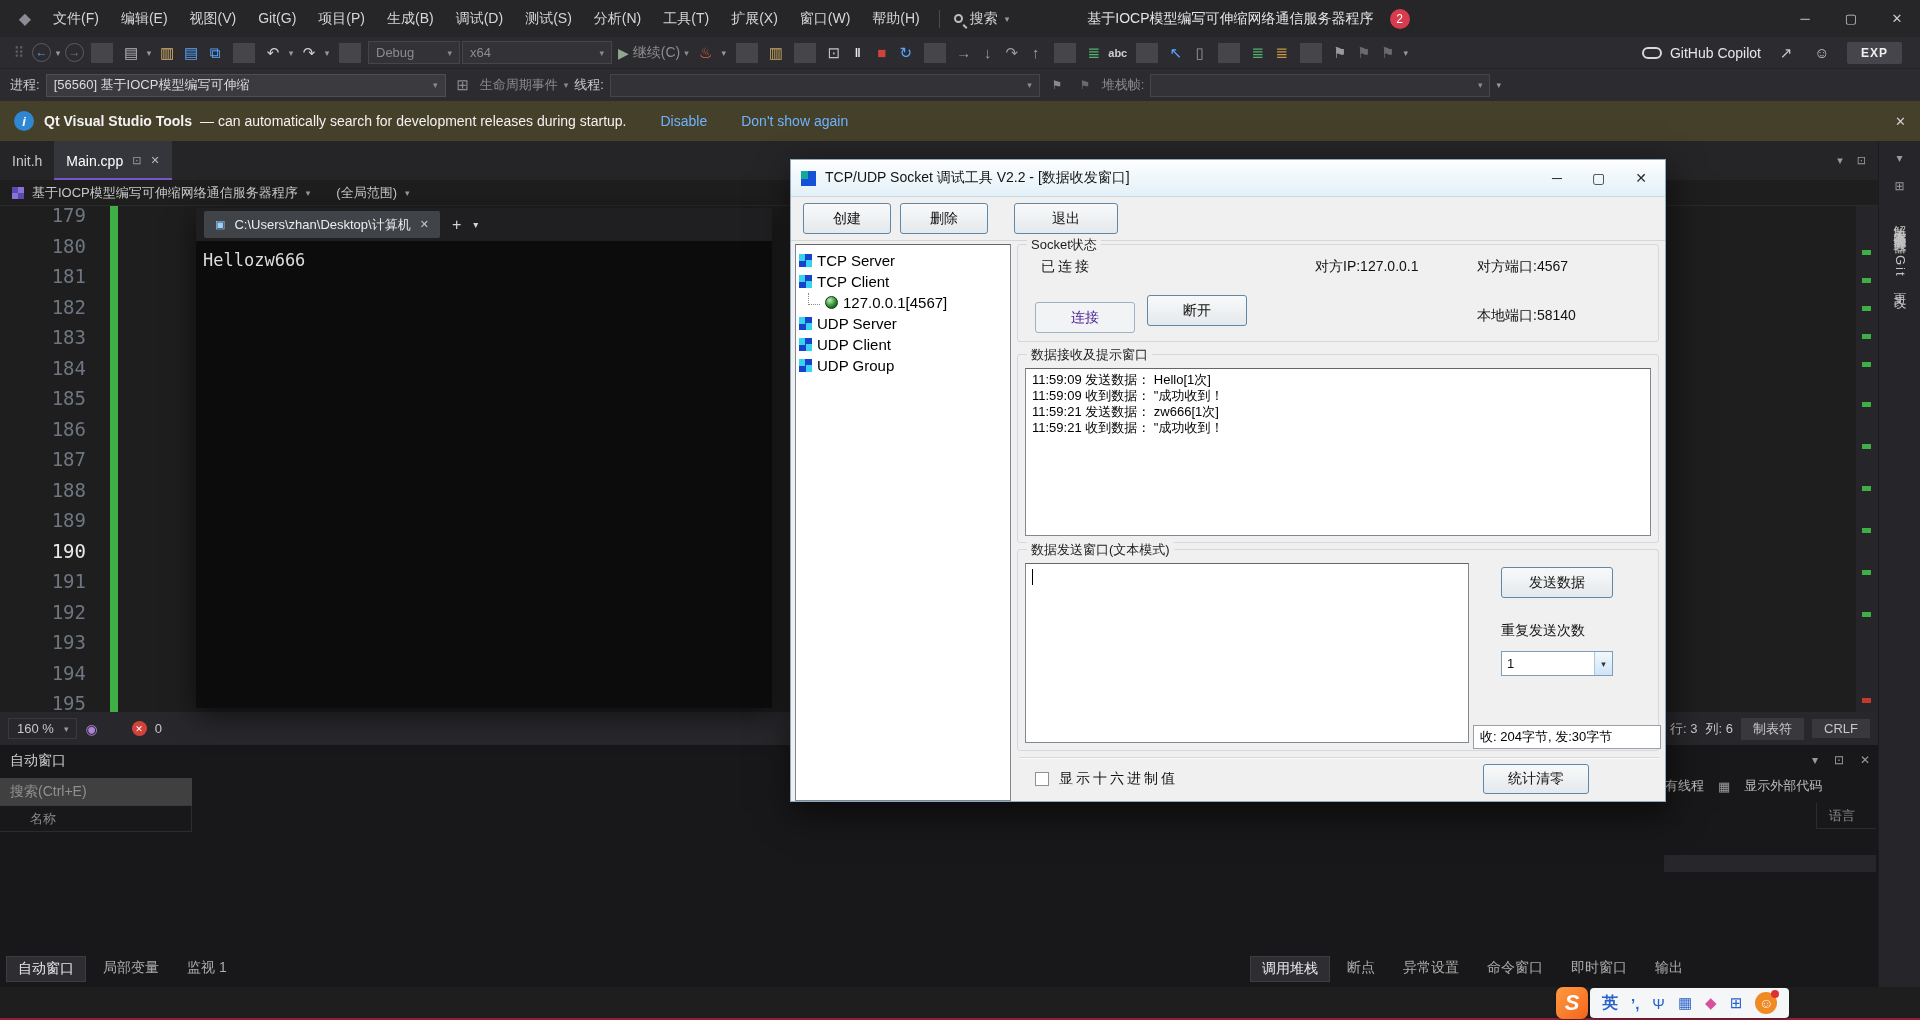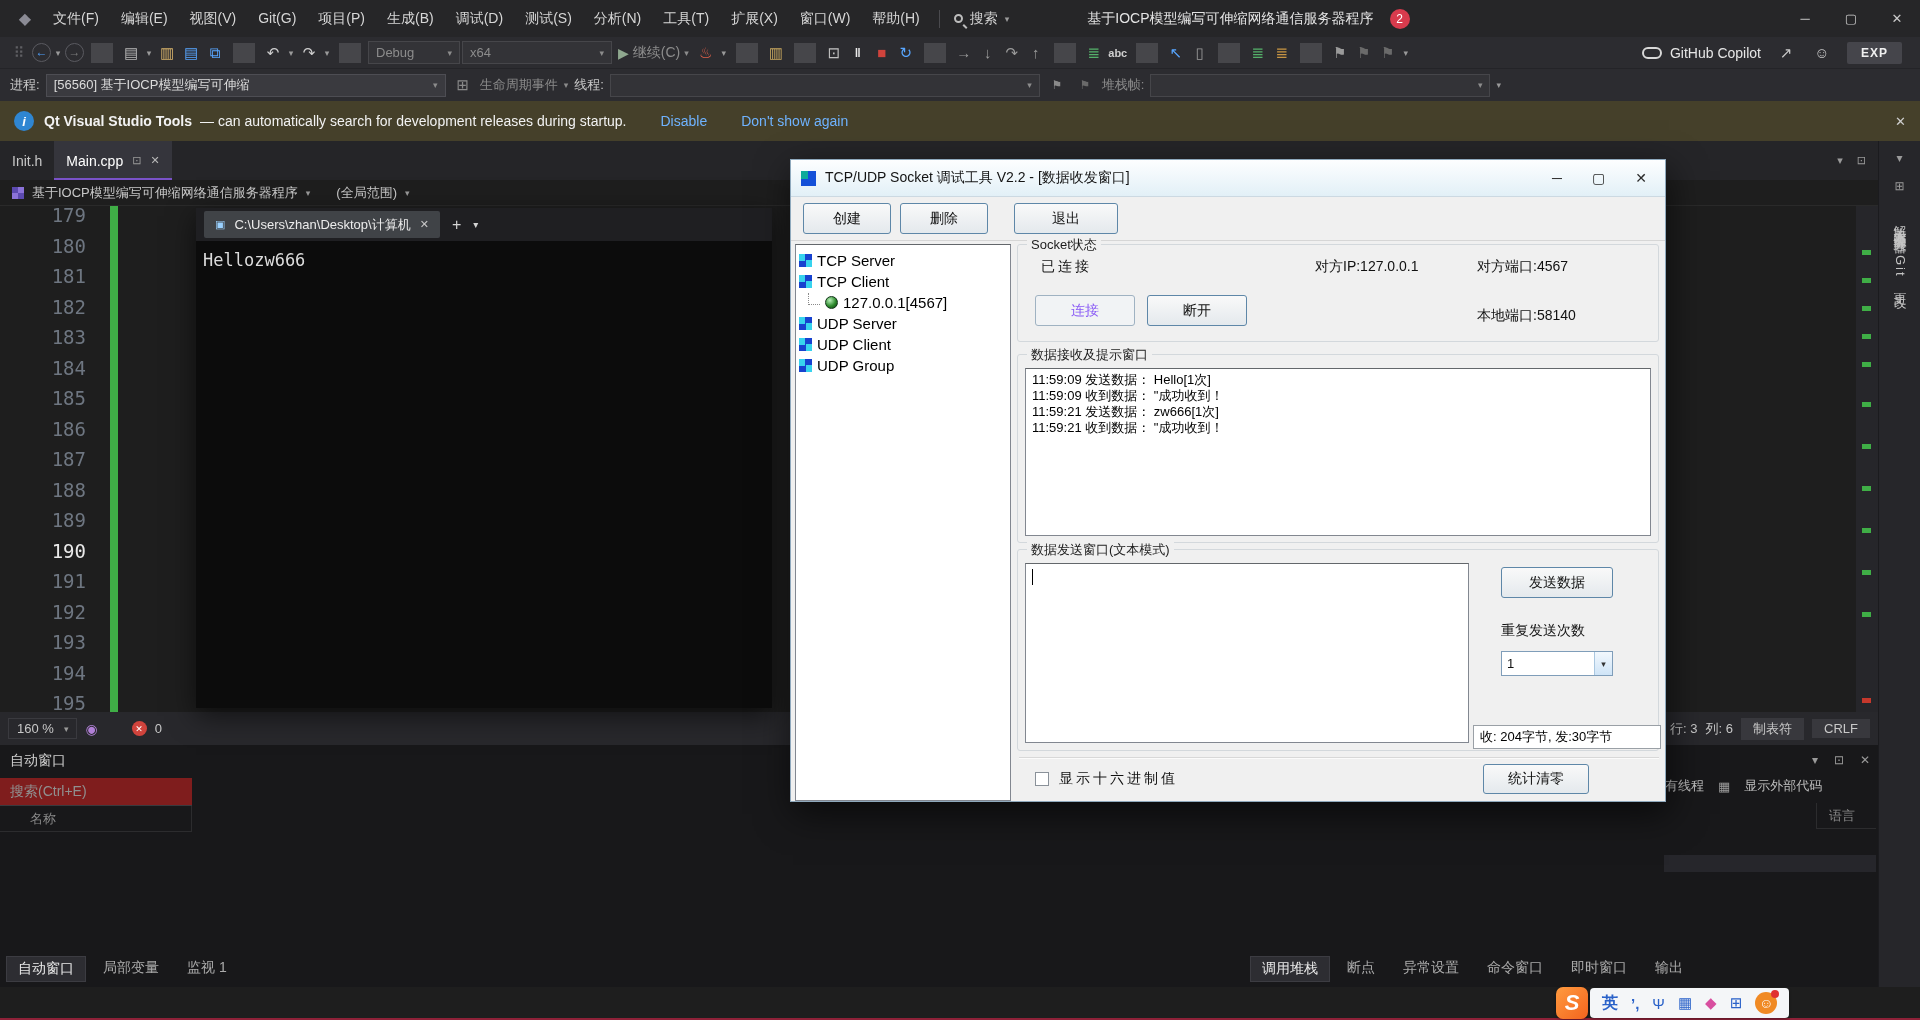--- a/index.html
+++ b/index.html
@@ -86,21 +86,21 @@
   .zoom-ctl{display:flex;align-items:center;gap:10px;border:1px solid #3a3a3f;padding:2px 8px;}
   .bulb{color:#b180d7;font-size:14px;}
   .err-dot{width:15px;height:15px;border-radius:50%;background:#d0433c;color:#fff;font-size:9px;
            display:flex;align-items:center;justify-content:center;margin-left:26px;}
   .es-right{margin-left:auto;display:flex;align-items:center;gap:8px;}
   .chip{background:#38383d;padding:2px 12px;}
 
   
   .bottom-panel{position:absolute;left:0;top:745px;width:1878px;height:242px;background:#18181a;}
   .autos-title{position:absolute;left:10px;top:7px;font-size:14px;color:#d0d0d0;}
-  .autos-search{position:absolute;left:0;top:33px;width:192px;height:28px;background:#7f1d1d;
+  .autos-search{position:absolute;left:0;top:33px;width:192px;height:28px;background:#404040;
                 border-bottom:1px solid #3a3a3e;color:#909090;font-size:14px;line-height:27px;padding:0 10px;}
   .autos-namecol{position:absolute;left:0;top:61px;width:192px;height:26px;border-bottom:1px solid #2c2c2e;
                  border-right:1px solid #2c2c2e;color:#8a8a8a;font-size:13px;line-height:26px;padding-left:30px;}
   .cs-icons{position:absolute;left:1812px;top:8px;display:flex;gap:16px;color:#9a9a9a;font-size:12px;}
   .cs-toolbar{position:absolute;left:1652px;top:32px;display:flex;align-items:center;gap:14px;color:#bdbdbd;font-size:13px;}
   .cs-langcol{position:absolute;left:1816px;top:58px;width:60px;height:26px;border-left:1px solid #2c2c2e;
               border-bottom:1px solid #2c2c2e;color:#8a8a8a;font-size:13px;line-height:26px;padding-left:12px;}
   .cs-row{position:absolute;left:1664px;top:110px;width:212px;height:17px;background:#26262b;}
   .panel-tabs-left{position:absolute;left:6px;bottom:5px;display:flex;gap:6px;font-size:14px;}
   .panel-tabs-right{position:absolute;left:1250px;bottom:5px;display:flex;gap:6px;font-size:14px;}
@@ -144,21 +144,21 @@
   
   .dialog{position:absolute;left:790px;top:159px;width:876px;height:643px;background:#f0f0f0;
           border:1px solid #8fa9bd;box-shadow:3px 12px 34px rgba(0,0,0,.6);z-index:10;color:#111;font-size:14px;}
   .dlg-title{height:37px;background:linear-gradient(#fdfeff,#e2f0f7);border-bottom:1px solid #ccd9e2;
              display:flex;align-items:center;gap:9px;padding:0 10px;color:#141414;}
   .dlg-icon{width:15px;height:15px;background:conic-gradient(#1450d8 0 25%,#1450d8 0 50%,#1450d8 0 75%,#0faa9a 0);}
   .dlg-ctrl{margin-left:auto;display:flex;gap:30px;color:#2a2a2a;font-size:14px;padding-right:8px;}
   .dlg-btnrow{position:absolute;left:0;top:38px;width:874px;height:43px;border-bottom:1px solid #d6d6d6;background:#f0f0f0;}
   .dlg-btn{position:absolute;background:linear-gradient(#f9f9f9,#e4e9ed);border:1px solid #5e87a8;border-radius:3px;
            display:flex;align-items:center;justify-content:center;font-size:14px;color:#111;}
-  .dlg-btn.disabled{color:#8b5cf6;border-color:#9fb2c2;background:#f1f3f5;}
+  .dlg-btn.disabled{color:#4c1d95;border-color:#9fb2c2;background:#f1f3f5;margin-top:7px;}
   .dlg-tree{position:absolute;left:4px;top:84px;width:216px;height:557px;background:#fff;
             border:1px solid #828790;border-top-color:#63676b;padding:5px 3px;font-size:15px;color:#000;overflow:hidden;}
   .tree-item{display:flex;align-items:center;gap:5px;height:21px;}
   .tree-item .elbow{display:none;}
   .tree-item.conn .elbow{display:block;width:12px;height:12px;border-left:1px dotted #8a8a8a;
                          border-bottom:1px dotted #8a8a8a;margin:0 0 8px 9px;}
   .tree-icon{width:13px;height:13px;flex:none;}
   .tree-item.net .tree-icon{background:conic-gradient(#1742cf 0 25%,#37d3ee 0 50%,#1742cf 0 75%,#37d3ee 0);}
   .tree-item.conn .tree-icon{border-radius:50%;background:radial-gradient(circle at 35% 30%,#b9f0b9,#2e8b2e 55%,#0a3a0a);
                              border:1px solid #12351a;}

